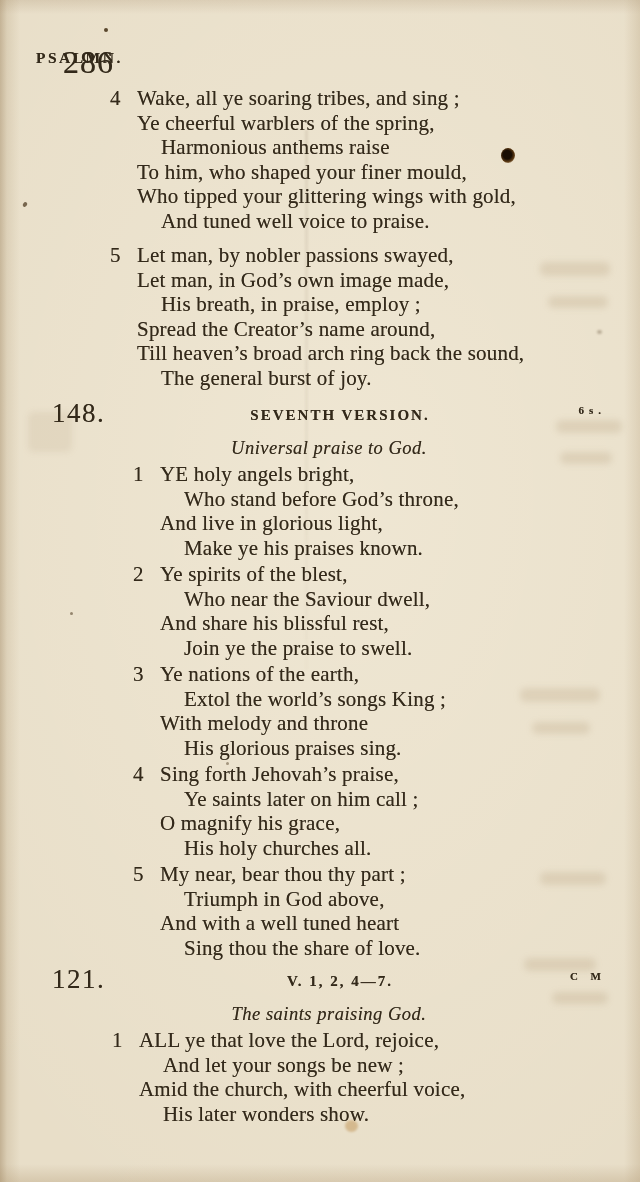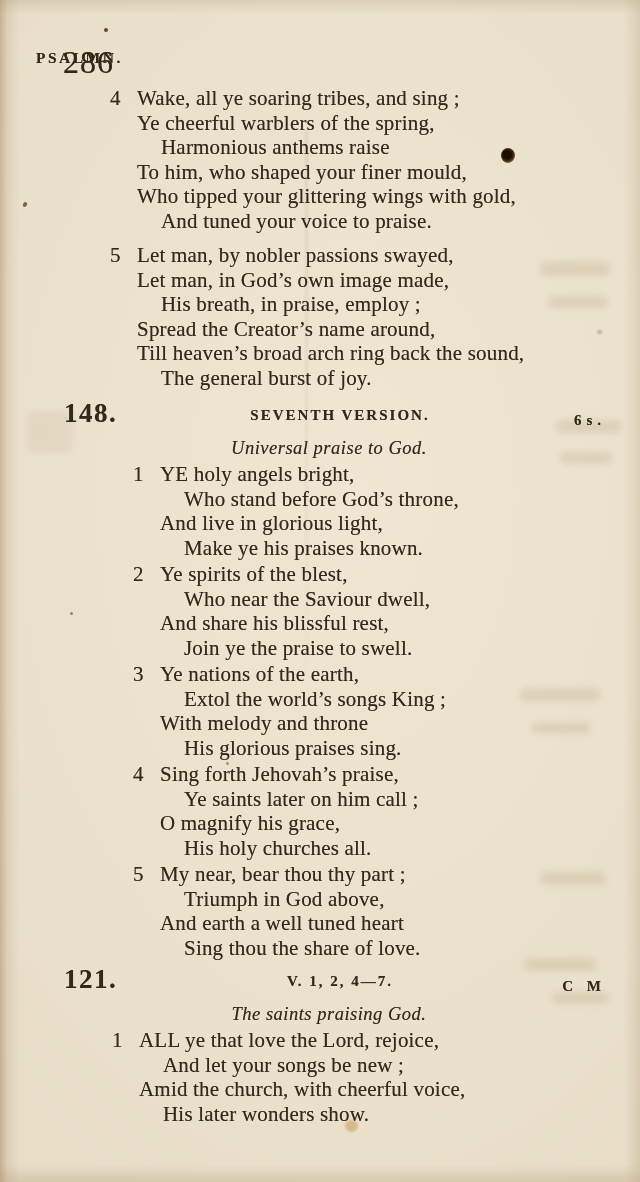--- a/index.html
+++ b/index.html
@@ -34,24 +34,24 @@
           font-size: 21px; margin-left: var(--base); }
   .line.indent-1 { margin-left: calc(var(--base) + 24px); }
   .vnum { position: absolute; left: -27px; }
   .block-psalm { --base: 137px; }
   .block-148  { --base: 160px; }
   .block-149  { --base: 139px; }
 
   
   .hymn-head { position: relative; height: 36px; }
   .hymn + .hymn { margin-top: 6px; }
-  .hymn-no { position: absolute; left: 64px; top: -2px; font-size: 27px; font-weight: bold; letter-spacing: 1.5px; }
+  .hymn-no { position: absolute; left: 52px; top: -2px; font-size: 27px; font-weight: normal; letter-spacing: 1.5px; }
   .hymn-title { text-align: center; padding-left: 40px; padding-top: 7px;
                 font-size: 15px; font-weight: bold; letter-spacing: 2px; }
-  .hymn-meter { position: absolute; right: 34px; top: 12px; font-size: 15px; font-weight: bold; letter-spacing: 5px; }
+  .hymn-meter { position: absolute; right: 34px; top: 4px; font-size: 11px; font-weight: bold; letter-spacing: 5px; }
   .subtitle { text-align: center; padding-left: 18px; height: 26px; line-height: 24px;
               font-style: italic; font-size: 18.5px; letter-spacing: 0.5px; }
 
   
   .artifact { position: absolute; pointer-events: none; }
   .crease { left: 305px; top: 130px; width: 3px; height: 540px;
             background: linear-gradient(180deg, rgba(120,100,70,0.12), rgba(120,100,70,0.02));
             filter: blur(1px); }
   .blot { left: 501px; top: 148px; width: 14px; height: 15px; border-radius: 50%;
           background: radial-gradient(circle at 45% 45%, #1a0e03 0 38%, #5c3a14 62%, rgba(122,84,40,0.35) 80%, rgba(122,84,40,0) 100%); }
@@ -103,21 +103,21 @@
     <div class="run-title ink">PSALMN.</div>
   </div>
 
   <div id="continuation" class="verses block-psalm ink">
       <div class="verse">
         <div class="line indent-0"><span class="vnum">4</span><span>Wake, all ye soaring tribes, and sing ;</span></div>
         <div class="line indent-0"><span>Ye cheerful warblers of the spring,</span></div>
         <div class="line indent-1"><span>Harmonious anthems raise</span></div>
         <div class="line indent-0"><span>To him, who shaped your finer mould,</span></div>
         <div class="line indent-0"><span>Who tipped your glittering wings with gold,</span></div>
-        <div class="line indent-1"><span>And tuned your voice to praise.</span></div>
+        <div class="line indent-1"><span>And tuned well voice to praise.</span></div>
       </div>
       <div class="verse">
         <div class="line indent-0"><span class="vnum">5</span><span>Let man, by nobler passions swayed,</span></div>
         <div class="line indent-0"><span>Let man, in God’s own image made,</span></div>
         <div class="line indent-1"><span>His breath, in praise, employ ;</span></div>
         <div class="line indent-0"><span>Spread the Creator’s name around,</span></div>
         <div class="line indent-0"><span>Till heaven’s broad arch ring back the sound,</span></div>
         <div class="line indent-1"><span>The general burst of joy.</span></div>
       </div>
     </div>
@@ -151,21 +151,21 @@
           </div>
           <div class="verse">
             <div class="line indent-0"><span class="vnum">4</span><span>Sing forth Jehovah’s praise,</span></div>
             <div class="line indent-1"><span>Ye saints later on him call ;</span></div>
             <div class="line indent-0"><span>O magnify his grace,</span></div>
             <div class="line indent-1"><span>His holy churches all.</span></div>
           </div>
           <div class="verse">
             <div class="line indent-0"><span class="vnum">5</span><span>My near, bear thou thy part ;</span></div>
             <div class="line indent-1"><span>Triumph in God above,</span></div>
-            <div class="line indent-0"><span>And earth a well tuned heart</span></div>
+            <div class="line indent-0"><span>And with a well tuned heart</span></div>
             <div class="line indent-1"><span>Sing thou the share of love.</span></div>
           </div>
         </div>
       </div>
       <div class="hymn">
         <div class="hymn-head">
           <span class="hymn-no ink">121.</span>
           <div class="hymn-title ink">V. 1, 2, 4—7.</div>
           <span class="hymn-meter ink">C M</span>
         </div>

